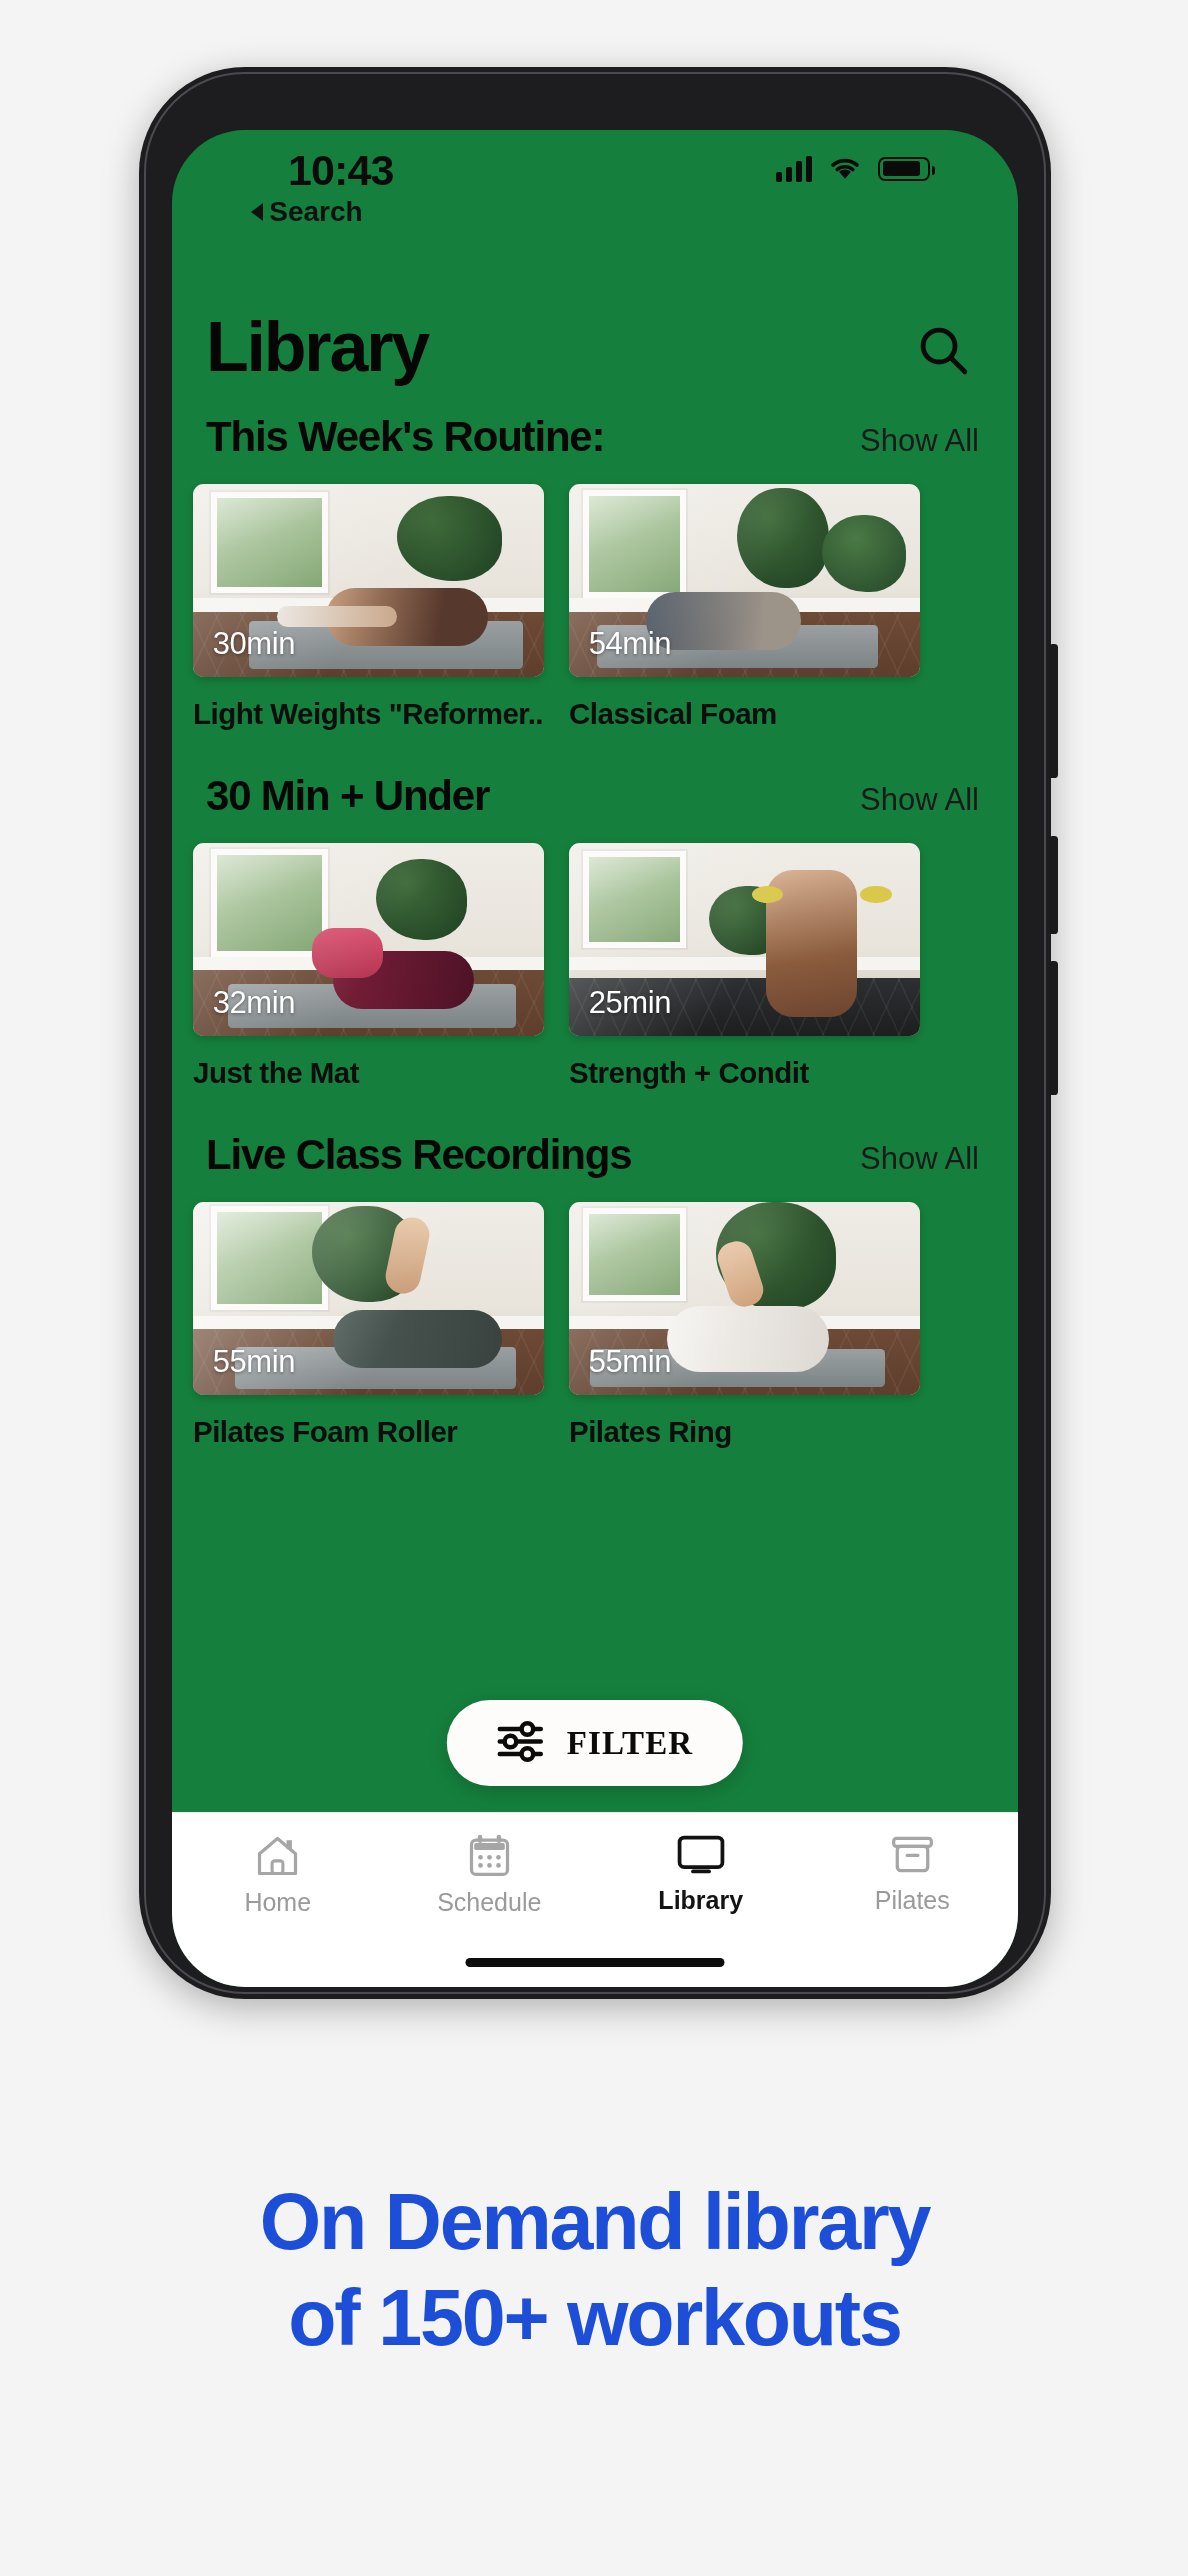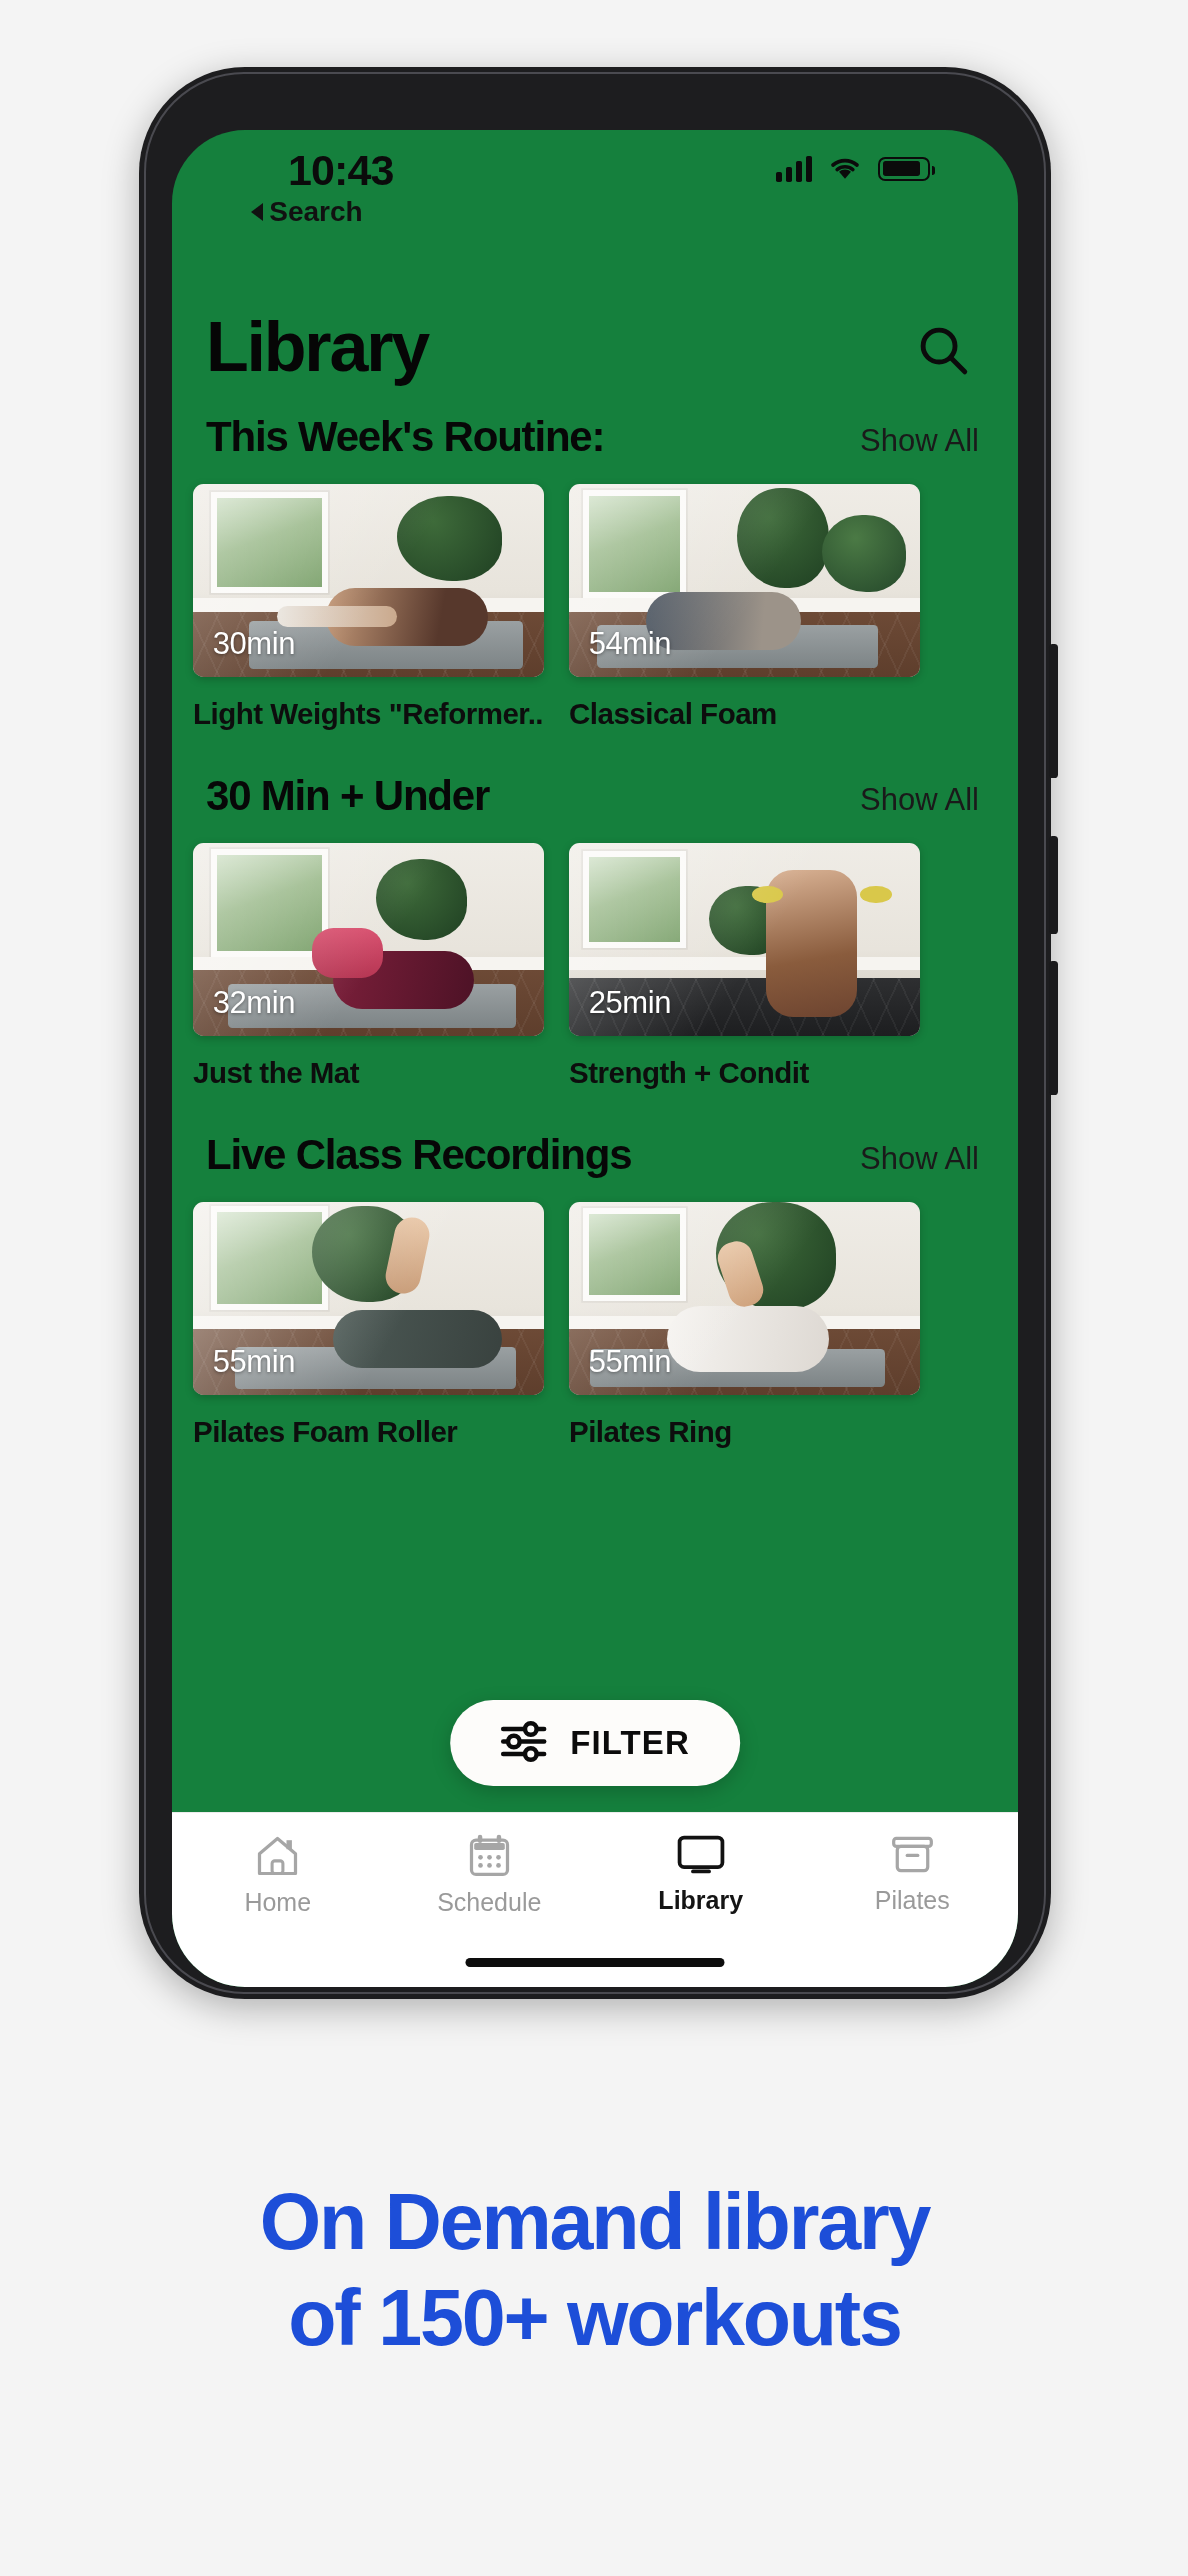--- a/index.html
+++ b/index.html
@@ -152,20 +152,21 @@
   .sheen{position:absolute;inset:0;background:linear-gradient(125deg,rgba(255,255,255,.30),rgba(255,255,255,0) 55%);}
 
   
   .filter-pill{
     position:absolute;left:50%;transform:translateX(-50%);
     bottom:30px;
     height:86px;padding:0 50px;
     background:#fdfcfa;border-radius:43px;
     display:flex;align-items:center;gap:23px;
     box-shadow:0 5.4px 19.7px rgba(0,0,0,.20);
+    font-family:Liberation Serif, serif;
   }
   .filter-label{
     font-size:33px;font-weight:700;letter-spacing:1.1px;color:#0b0b0b;
   }
 
   
   .tabbar{
     position:absolute;left:0;bottom:0;width:846px;height:174px;
     background:#fff;border-top:1.8px solid #ececec;
     display:flex;align-items:flex-start;

